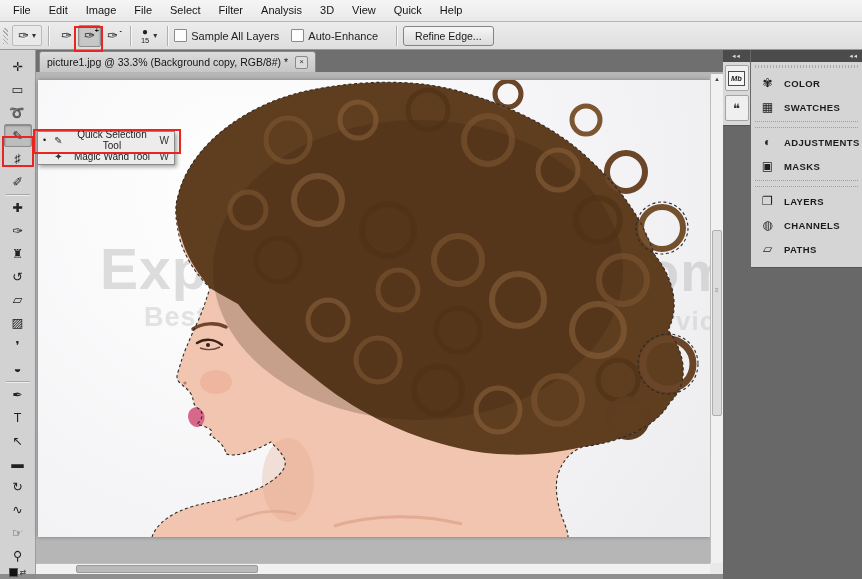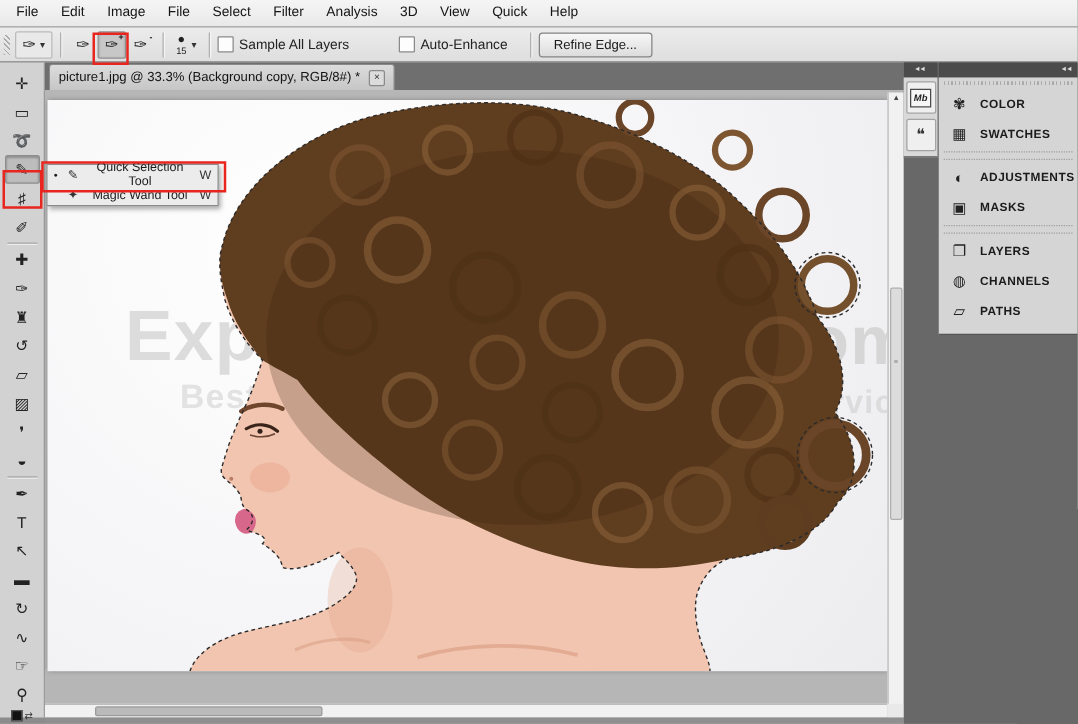--- a/index.html
+++ b/index.html
@@ -175,21 +175,21 @@
     </div>
   <div class="ob-sep"></div>
   <div class="size-widget">
     <span class="size-stack">
       <span class="size-dot">●</span>
       <span class="size-num">15</span>
     </span>
     <span class="dd">▾</span>
   </div>
   <div class="ob-sep"></div>
-  <div style="display:flex;align-items:flex-end;gap:28px;">
+  <div style="display:flex;align-items:flex-end;">
 
       <div class="checkbox">
         <span class="cb-box"></span>
         <span>Sample All Layers</span>
       </div>
 
       <div class="checkbox">
         <span class="cb-box"></span>
         <span>Auto-Enhance</span>
       </div>

